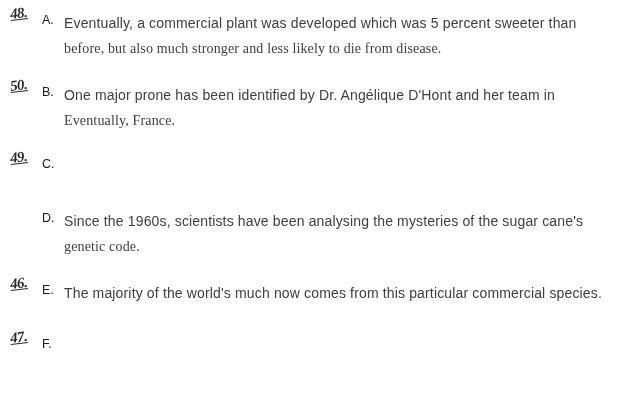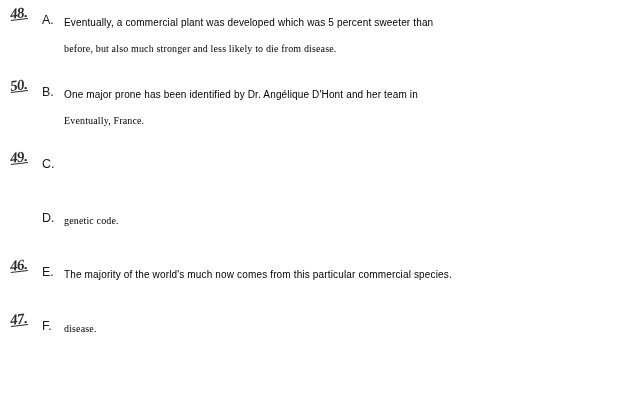--- a/index.html
+++ b/index.html
@@ -50,23 +50,23 @@
     flex: 0 0 22px;
     margin-left: 34px;
     font-size: 12.5px;
     font-weight: normal;
     color: #1a1a1a;
     line-height: 19px;
     padding-top: 1px;
   }
   .text {
     flex: 1 1 auto;
-    font-size: 10px;
+    font-size: 14px;
     line-height: 26px;
-    color: #000000;
+    color: #404040;
     text-align: justify;
     padding-right: 4px;
     max-width: 548px;
     letter-spacing: 0.15px;
   }
   .text .l2 {
     display: block;
     font-family: Liberation Serif, serif;
   }
 </style>
@@ -89,28 +89,28 @@
 
   <div class="item">
     <span class="handwrite">49.</span>
     <span class="letter">C.</span>
     <span class="text"></span>
   </div>
 
   <div class="item">
     <span class="handwrite"></span>
     <span class="letter">D.</span>
-    <span class="text"><span class="l2">genetic code.</span></span>
+    <span class="text"><span>Since the 1960s, scientists have been analysing the mysteries of the sugar cane's</span><span class="l2">genetic code.</span></span>
   </div>
 
   <div class="item">
     <span class="handwrite">46.</span>
     <span class="letter">E.</span>
     <span class="text"><span>The majority of the world's much now comes from this particular commercial species.</span><span class="l2"></span></span>
   </div>
 
   <div class="item">
     <span class="handwrite">47.</span>
     <span class="letter">F.</span>
-    <span class="text"><span class="l2">disease.</span></span>
+    <span class="text"></span>
   </div>
 
 </div>
 
 </body></html>

